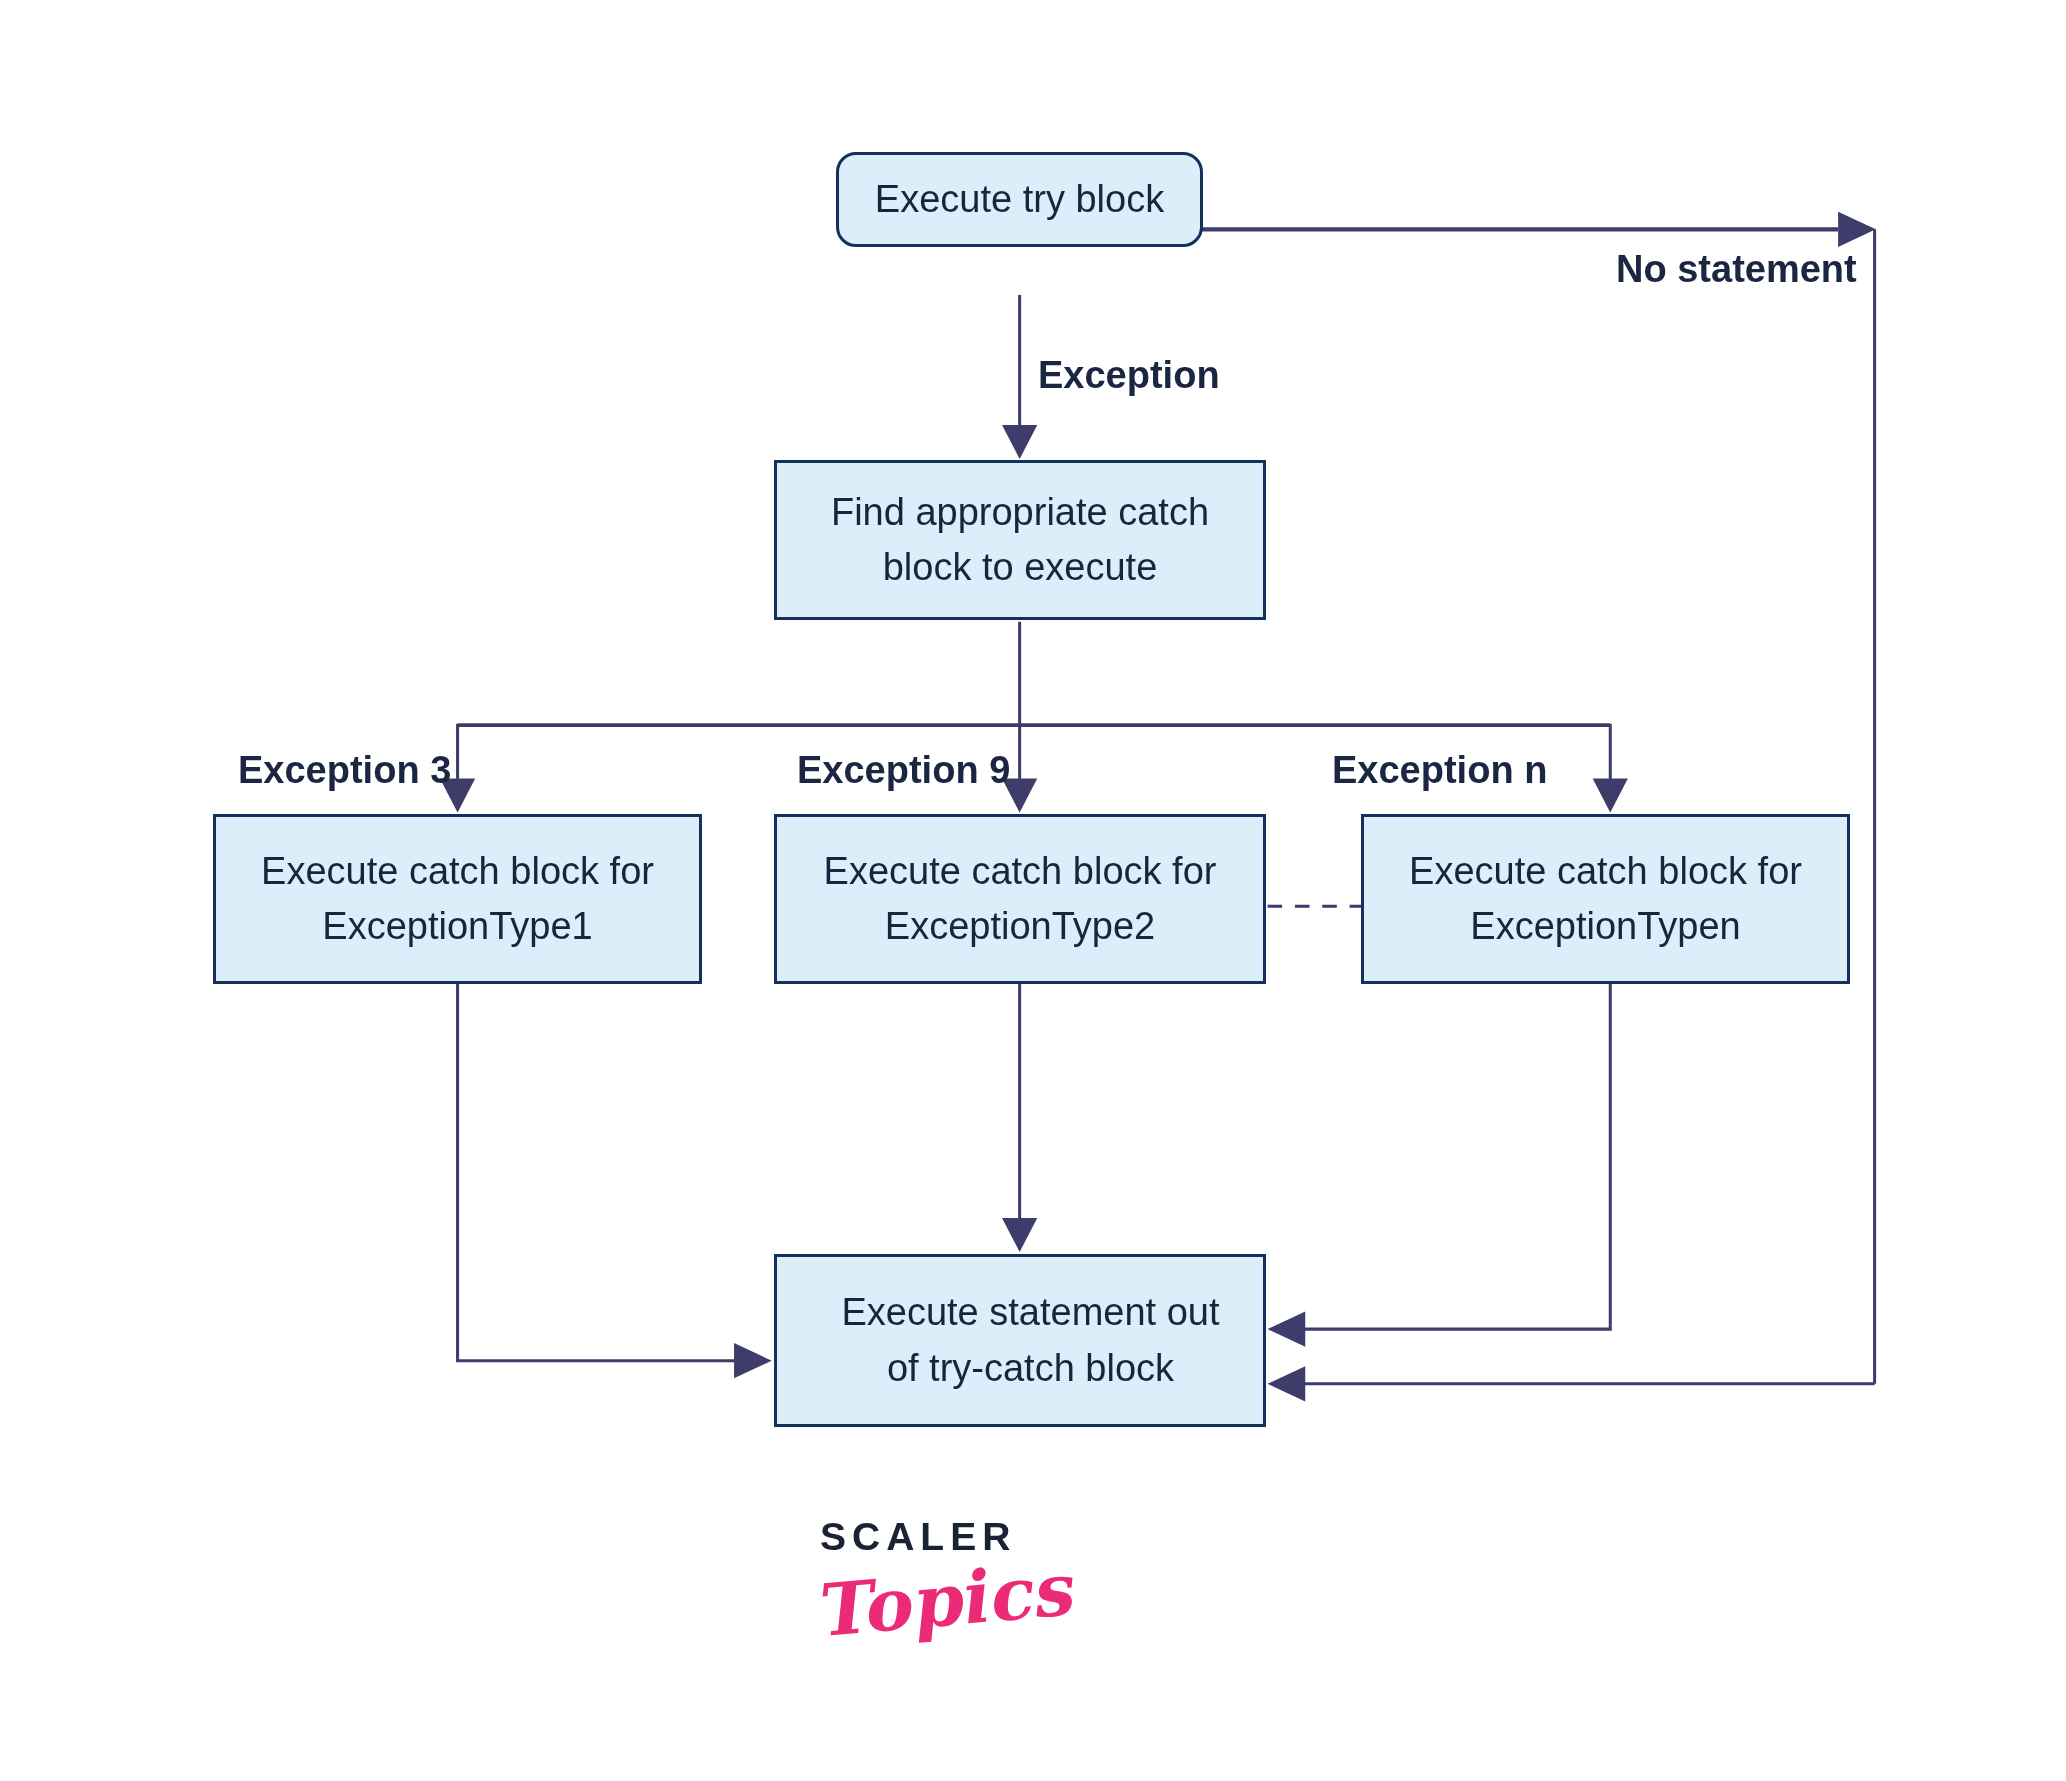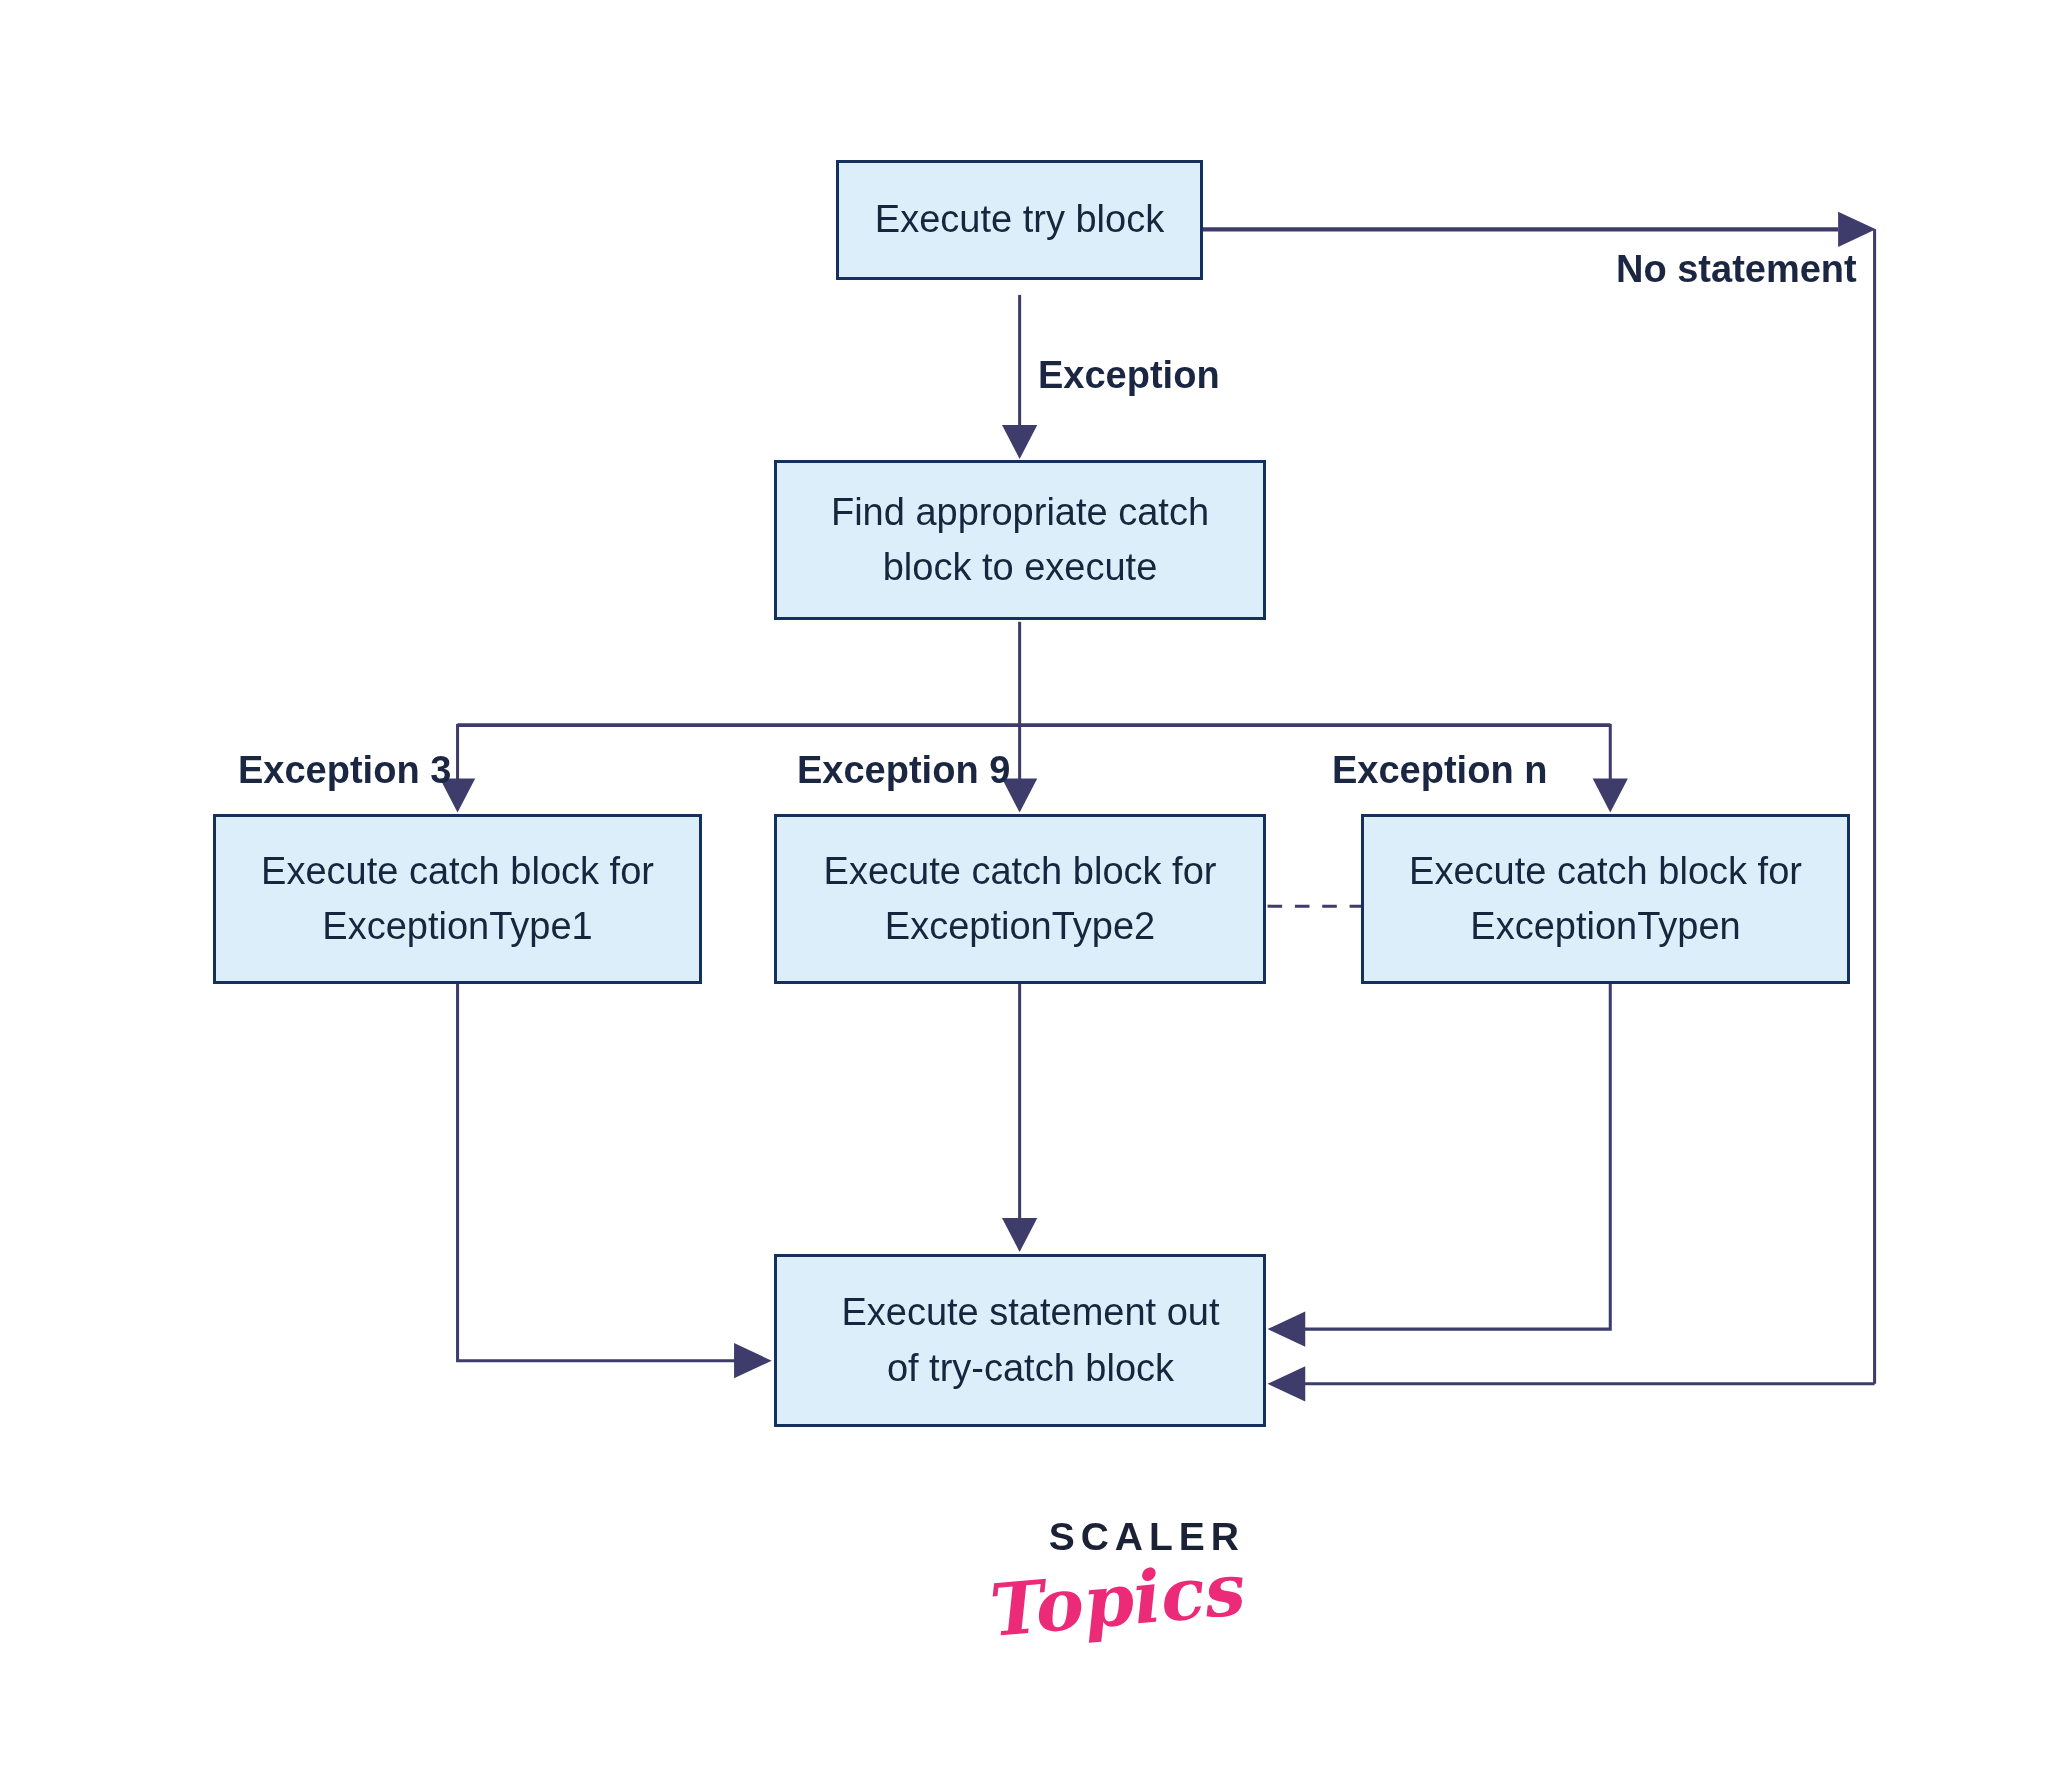--- a/index.html
+++ b/index.html
@@ -53,21 +53,21 @@
     font-size:38px;
     font-weight:bold;
     line-height:1;
     white-space:nowrap;
   }
   .logo{
     position:absolute;
     left:820px;
     top:1517px;
     width:425px;
-    text-align:right;
+    text-align:left;
   }
   .logo-brand{
     display:block;
     color:var(--brand-navy);
     font-size:39px;
     font-weight:800;
     letter-spacing:6px;
     line-height:1;
   }
   .logo-product{
@@ -113,21 +113,21 @@
     <polyline class="edge" points="753,1619 753,2239 1211,2239"></polyline>
     <polygon class="arrowhead" points="1270,2239 1208,2210 1208,2268"></polygon>
 
     <line class="edge" x1="1678" y1="1619" x2="1678" y2="2006"></line>
     <polygon class="arrowhead" points="1678,2060 1649,2004 1707,2004"></polygon>
 
     <polyline class="edge" points="2650,1619 2650,2187 2145,2187"></polyline>
     <polygon class="arrowhead" points="2086,2187 2148,2158 2148,2216"></polygon>
   </svg>
 
-  <div class="node" style="left:836px;top:160px;width:367px;height:120px;">Execute try block</div>
+  <div class="node" style="left:836px;top:152px;width:367px;height:95px;border-radius:20px;">Execute try block</div>
 
   <div class="node" style="left:774px;top:460px;width:492px;height:160px;">Find appropriate catch
 block to execute</div>
 
   <div class="node" style="left:213px;top:814px;width:489px;height:170px;">Execute catch block for
 ExceptionType1</div>
 
   <div class="node" style="left:774px;top:814px;width:492px;height:170px;">Execute catch block for
 ExceptionType2</div>
 

